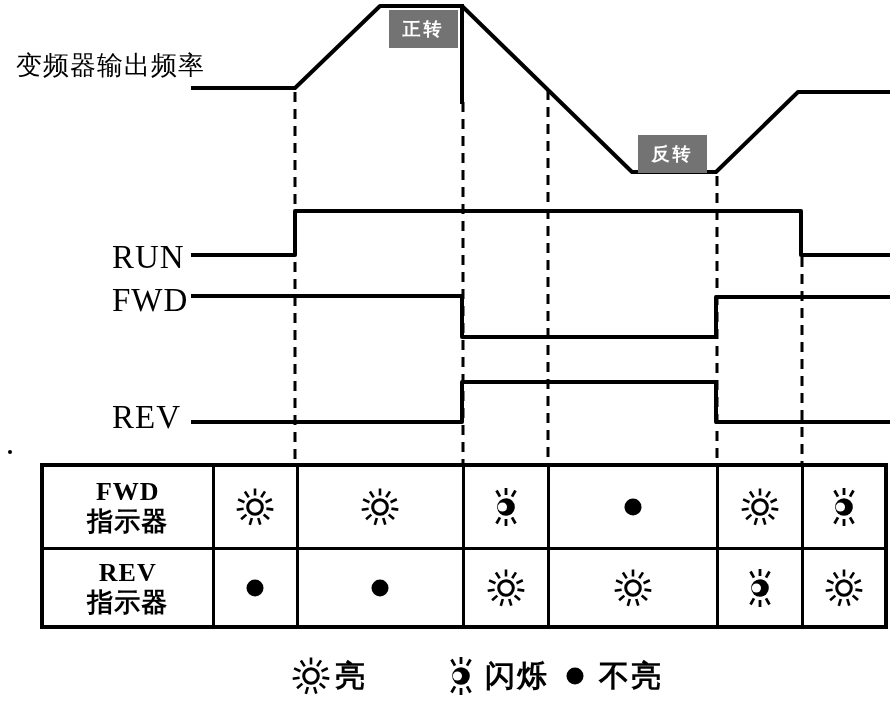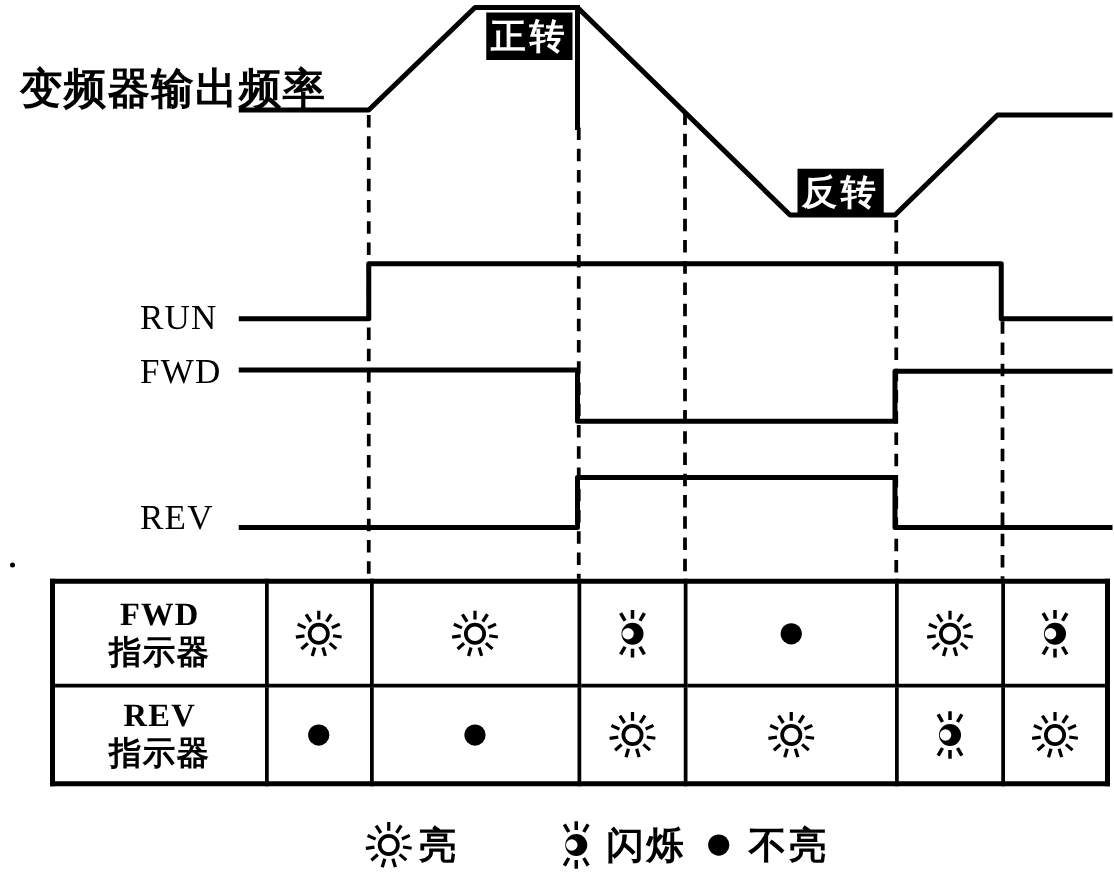--- a/index.html
+++ b/index.html
@@ -10,33 +10,33 @@
     font-family:"Liberation Serif","DejaVu Serif",serif;
     color:#000;
     overflow:hidden;
   }
   svg.overlay{position:absolute;left:0;top:0;width:891px;height:703px;}
   .wave{fill:none;stroke:#000;stroke-width:4;stroke-linejoin:round;stroke-linecap:square;}
   .guide{stroke:#000;stroke-width:3;stroke-dasharray:10 7;}
 
   .freq-label{
     position:absolute;left:16px;top:48px;
-    font-size:34px;font-weight:bold;letter-spacing:1px;white-space:nowrap;
+    font-size:26px;font-weight:normal;letter-spacing:1px;white-space:nowrap;
   }
   .tag{
-    position:absolute;background:#000000;color:#fff;
-    font-size:28px;font-weight:bold;letter-spacing:3px;
+    position:absolute;background:#737373;color:#fff;
+    font-size:18px;font-weight:bold;letter-spacing:3px;
     display:flex;align-items:center;justify-content:center;
     width:69px;height:38px;
   }
   .tag-fwd{left:389px;top:10px;}
   .tag-rev{left:638px;top:135px;}
   .sig-label{
     position:absolute;left:112px;
-    font-size:28px;letter-spacing:1px;white-space:nowrap;
+    font-size:33px;letter-spacing:1px;white-space:nowrap;
   }
   .sig-run{top:239px;}
   .sig-fwd{top:282px;}
   .sig-rev{top:399px;}
 
   table.ind-table{
     position:absolute;left:40px;top:463px;
     border-collapse:collapse;table-layout:fixed;
     width:848px;
   }

